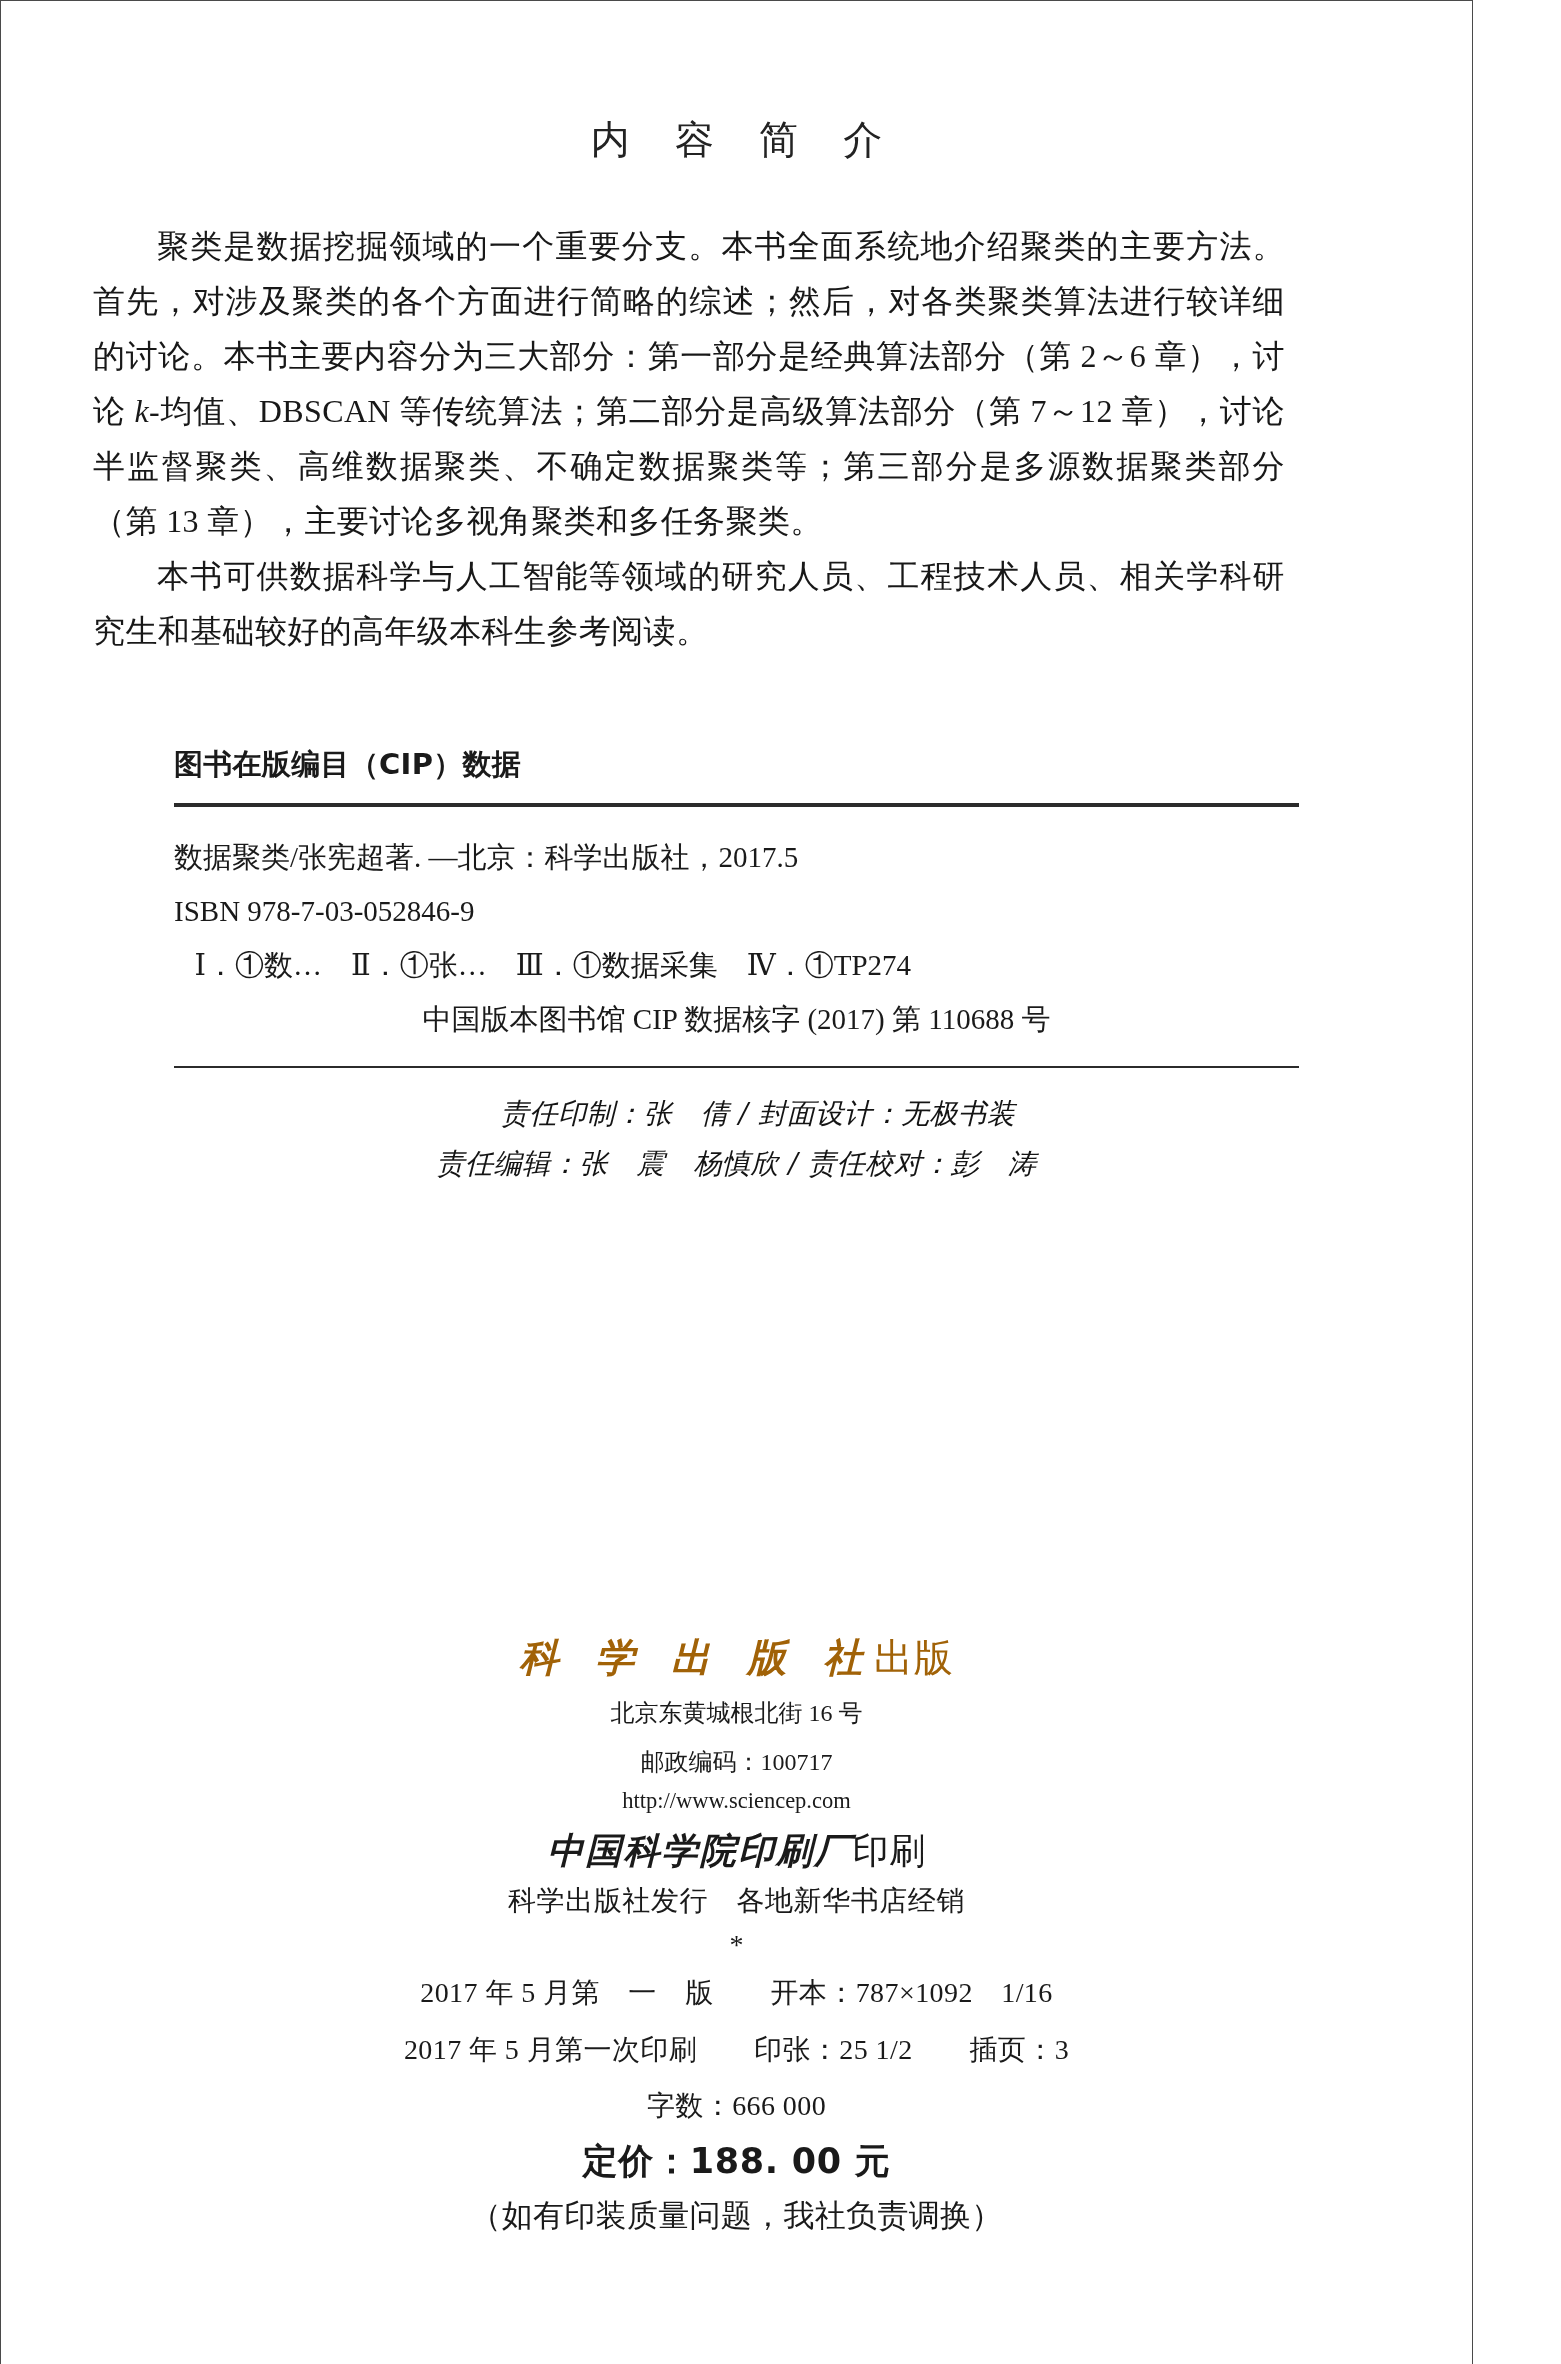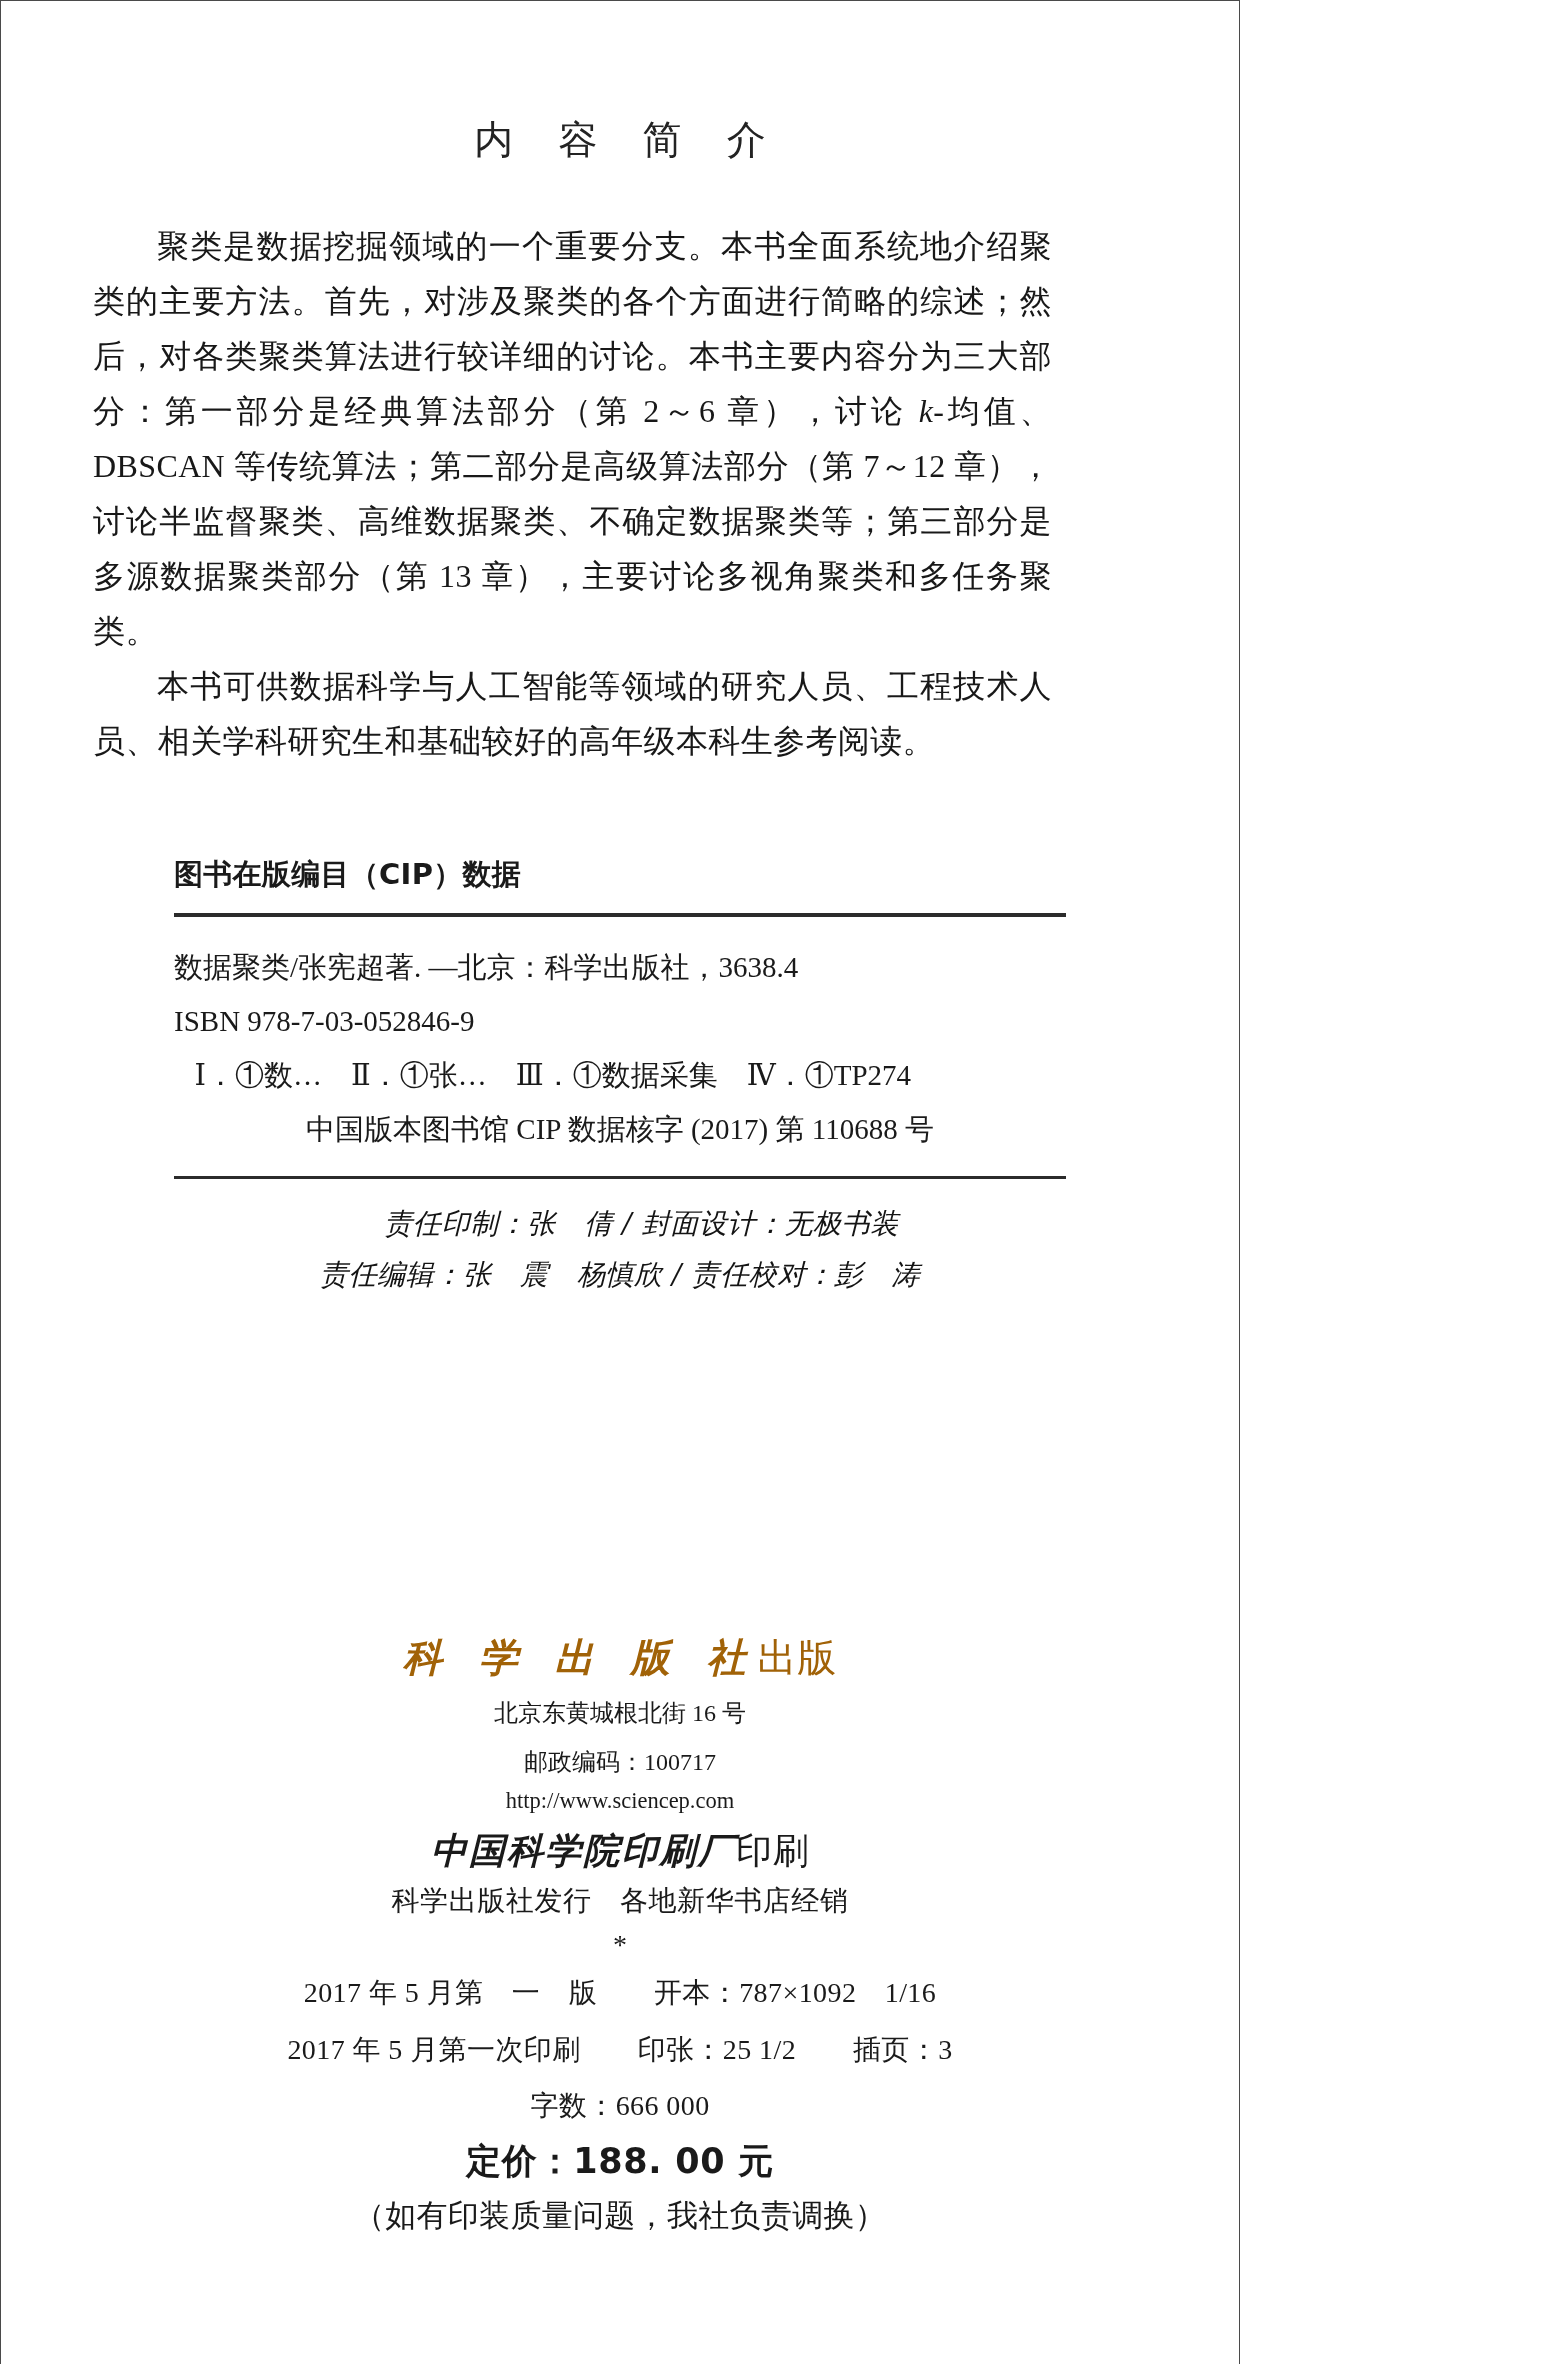--- a/index.html
+++ b/index.html
@@ -10,21 +10,21 @@
   body {
     width: 1562px;
     height: 2365px;
     font-family: "Liberation Serif", "DejaVu Serif", serif;
     color: #1a1a1a;
     -webkit-font-smoothing: antialiased;
   }
 
   .page {
     position: relative;
-    width: 1240px;
+    width: 1473px;
     height: 2365px;
     box-sizing: border-box;
     border: 1.9px solid #4a4a4a;
     background: #fff;
     overflow: hidden;
   }
 
   
   .doc-title {
     text-align: center;
@@ -192,21 +192,21 @@
 
   <section class="abstract">
     <p><span>聚类是数据挖掘领域的一个重要分支。本书全面系统地介绍聚类的主要方法。首先，对涉及聚类的各个方面进行简略的综述；然后，对各类聚类算法进行较详细的讨论。本书主要内容分为三大部分：第一部分是经典算法部分（第 2～6 章），讨论 </span><span class="ital">k</span><span>-均值、DBSCAN 等传统算法；第二部分是高级算法部分（第 7～12 章），讨论半监督聚类、高维数据聚类、不确定数据聚类等；第三部分是多源数据聚类部分（第 13 章），主要讨论多视角聚类和多任务聚类。</span></p>
     <p>本书可供数据科学与人工智能等领域的研究人员、工程技术人员、相关学科研究生和基础较好的高年级本科生参考阅读。</p>
   </section>
 
   <section class="cip-block">
     <div class="cip-heading">图书在版编目（CIP）数据</div>
     <div class="rule"></div>
     <div class="cip-lines">
-      <div class="cip-line indent-1">数据聚类/张宪超著. —北京：科学出版社，3638.4</div>
+      <div class="cip-line indent-1">数据聚类/张宪超著. —北京：科学出版社，2017.5</div>
       <div class="cip-line indent-1">ISBN 978-7-03-052846-9</div>
       <div class="cip-line indent-2">Ⅰ．①数…　Ⅱ．①张…　Ⅲ．①数据采集　Ⅳ．①TP274</div>
       <div class="cip-line center">中国版本图书馆 CIP 数据核字 (2017) 第 110688 号</div>
     </div>
     <div class="rule thin"></div>
   </section>
 
   <section class="credits">
     <div class="credit-line second">责任印制：张　倩 / 封面设计：无极书装</div>
     <div class="credit-line">责任编辑：张　震　杨慎欣 / 责任校对：彭　涛</div>

